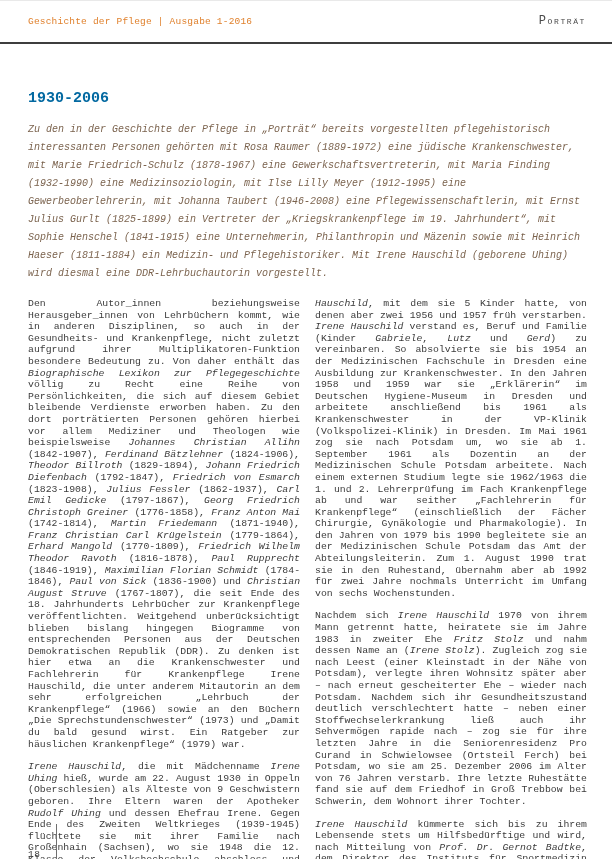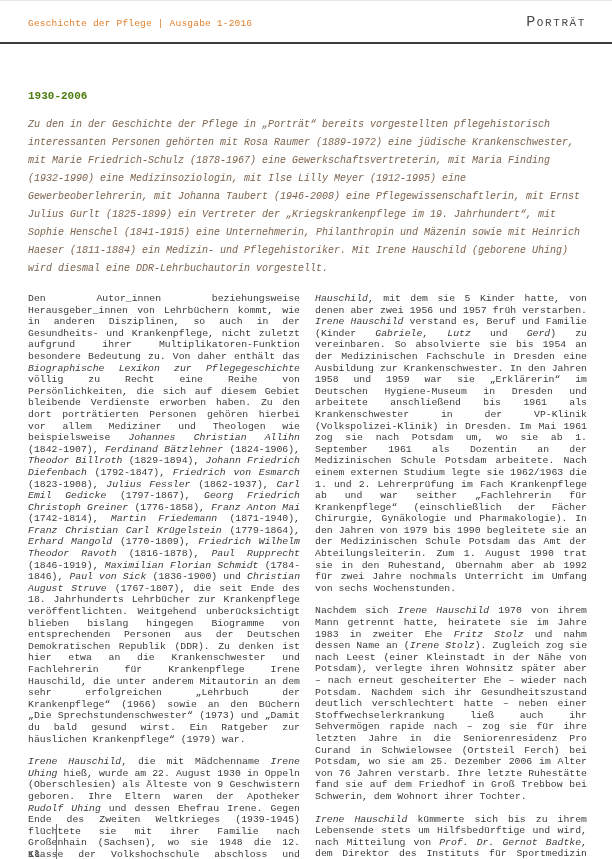--- a/index.html
+++ b/index.html
@@ -19,21 +19,21 @@
     display: flex;
     justify-content: space-between;
     align-items: baseline;
   }
   .journal-label {
     font-size: 9.5px;
     color: #e0812d;
     letter-spacing: 0.2px;
   }
   .section-label {
-    font-size: 15px;
+    font-size: 12px;
     font-variant: small-caps;
     letter-spacing: 1.6px;
     color: #4a4a4a;
     padding-left: 21px;
   }
   .rule {
     position: absolute;
     top: 41px; left: 0;
     width: 612px; height: 2px;
     background: #3e3e3e;
@@ -45,23 +45,23 @@
   }
   .title {
     margin: 0;
     font-size: 18.5px;
     font-weight: 500;
     color: #3c3c3c;
     letter-spacing: 0.1px;
   }
   .subtitle {
     margin: 3px 0 0 0;
-    font-size: 11px;
+    font-size: 15px;
     font-weight: 700;
-    color: #4d7c0f;
+    color: #0369a1;
   }
   .abstract {
     margin: 14px 0 0 0;
     font-style: italic;
     font-size: 10px;
     line-height: 18px;
     color: #7b634e;
   }
   .columns {
     display: flex;

